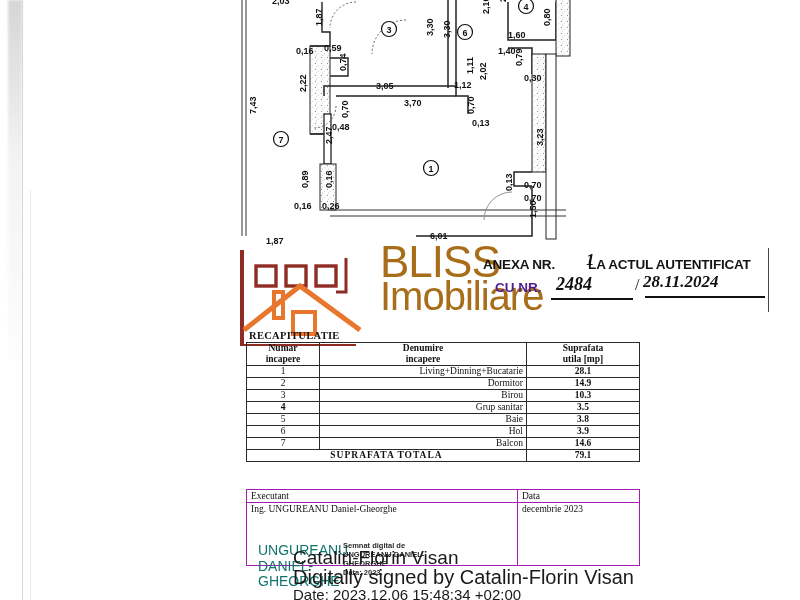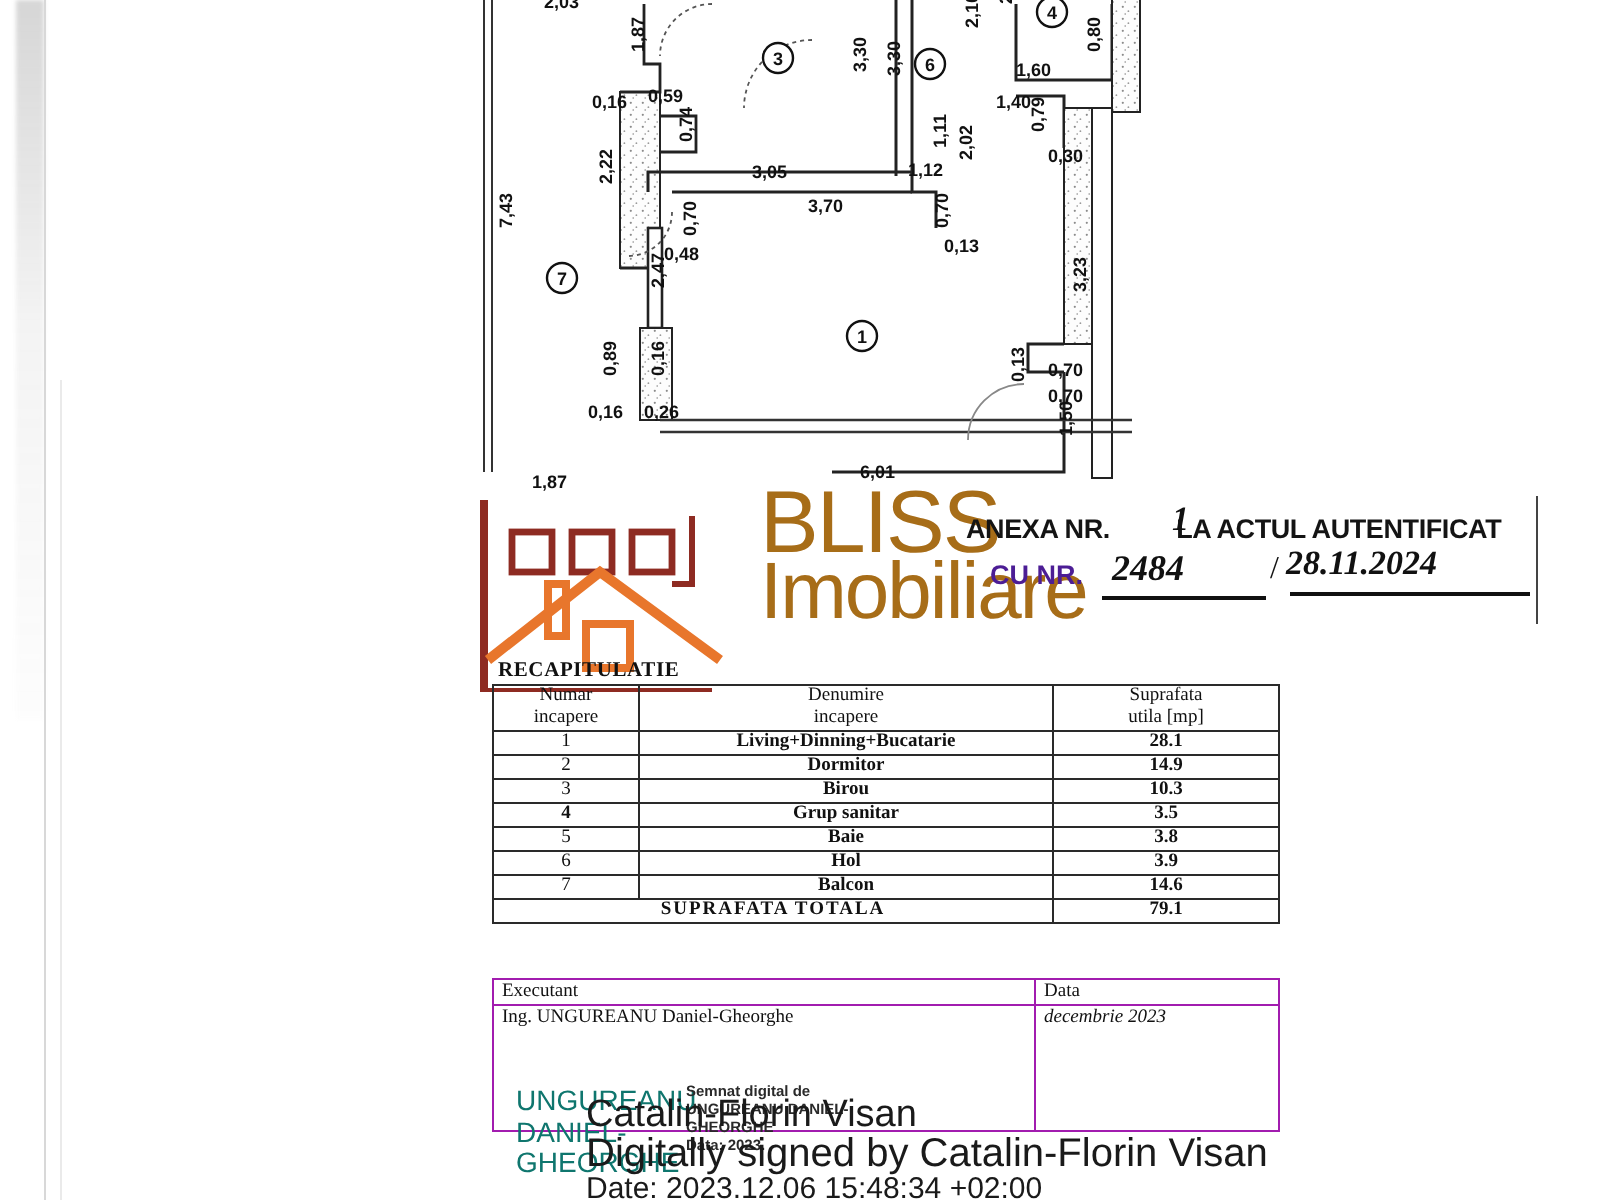--- a/index.html
+++ b/index.html
@@ -46,35 +46,35 @@
   .stamp .vbar{position:absolute;left:285px;top:-4px;width:1px;height:64px;background:#444;}
 
   
   .recap-title{position:absolute;left:249px;top:330px;font-family:"Liberation Serif",serif;
     font-weight:bold;font-size:10.5px;color:#111;letter-spacing:.3px;}
   .tbl{position:absolute;left:246px;top:342px;width:394px;border:1.4px solid #111;
     border-collapse:collapse;background:transparent;}
   .tbl td{border:1px solid #2a2a2a;font-family:"Liberation Serif",serif;font-size:9.5px;
     color:#111;padding:0 3px;height:11px;line-height:11px;}
   .c-num{width:66px;text-align:center;}
-  .c-den{width:200px;text-align:center;font-weight:bold;}
+  .c-den{width:200px;text-align:right;}
   .c-sup{width:auto;text-align:center;font-weight:bold;}
-  .hdr{font-weight:normal;text-align:center;height:20px;line-height:10px;font-size:9.5px;border-radius:10px;}
+  .hdr{font-weight:bold;text-align:center;height:20px;line-height:10px;font-size:9.5px;border-radius:10px;}
   .big{font-weight:bold;font-size:12px;text-align:center;height:16px;}
   .sumlbl{font-weight:bold;font-size:11px;text-align:center;letter-spacing:1px;height:16px;}
 
   
   .tbl2{position:absolute;left:246px;top:489px;width:394px;border:1.4px solid #111;
     border-collapse:collapse;}
   .tbl2 td{border:1px solid #a21caf;font-family:"Liberation Serif",serif;font-size:9.5px;
     color:#111;padding:1px 4px;vertical-align:top;}
   .ex-l{width:262px;}
   .ex-r{width:auto;}
   .exec-name{font-family:"Liberation Serif",serif;font-weight:normal;font-size:10px;padding-left:22px;padding-top:7px;}
-  .data-val{font-family:"Liberation Serif",serif;font-size:9.5px;padding-left:18px;padding-top:5px;font-style:italic;}
+  .data-val{font-family:"Liberation Serif",serif;font-size:9.5px;padding-left:18px;padding-top:5px;}
 
   
   .sig-a{position:absolute;left:258px;top:543px;font-family:"Liberation Sans",sans-serif;
     font-size:14px;color:#0f766e;line-height:15.5px;}
   .sig-b{position:absolute;left:293px;top:548px;font-family:"Liberation Sans",sans-serif;
     color:#1a1a1a;}
   .sig-b .big1{font-size:19px;line-height:20px;display:block;}
   .sig-b .big2{font-size:20px;line-height:17px;display:block;margin-top:1px;}
   .sig-b .big3{font-size:15px;line-height:17px;display:block;}
   .sig-c{position:absolute;left:343px;top:541px;font-family:"Liberation Sans",sans-serif;

